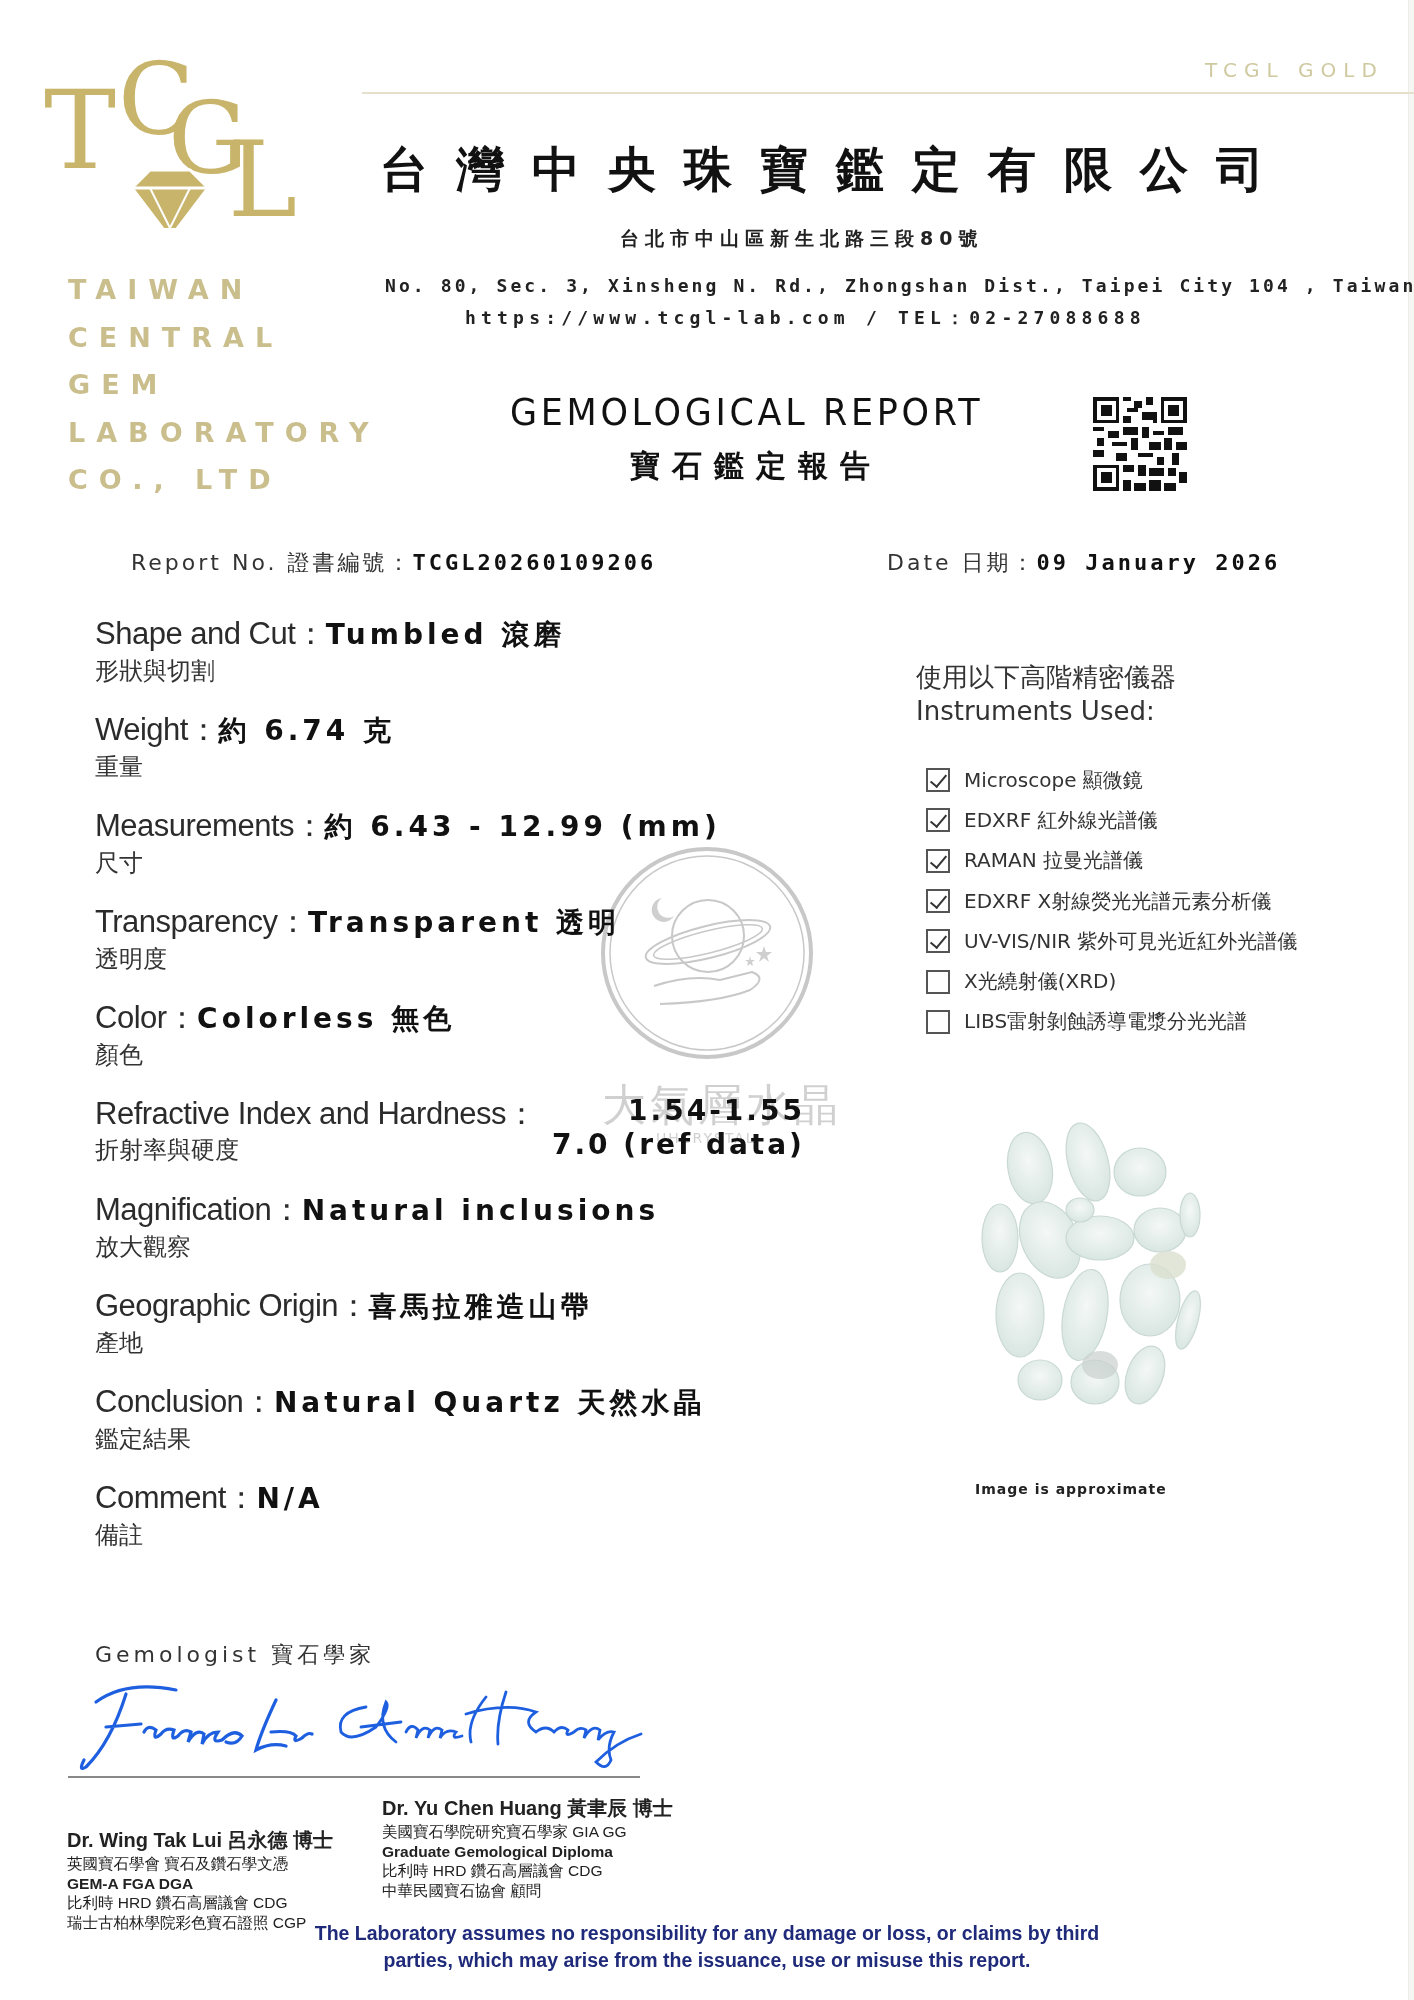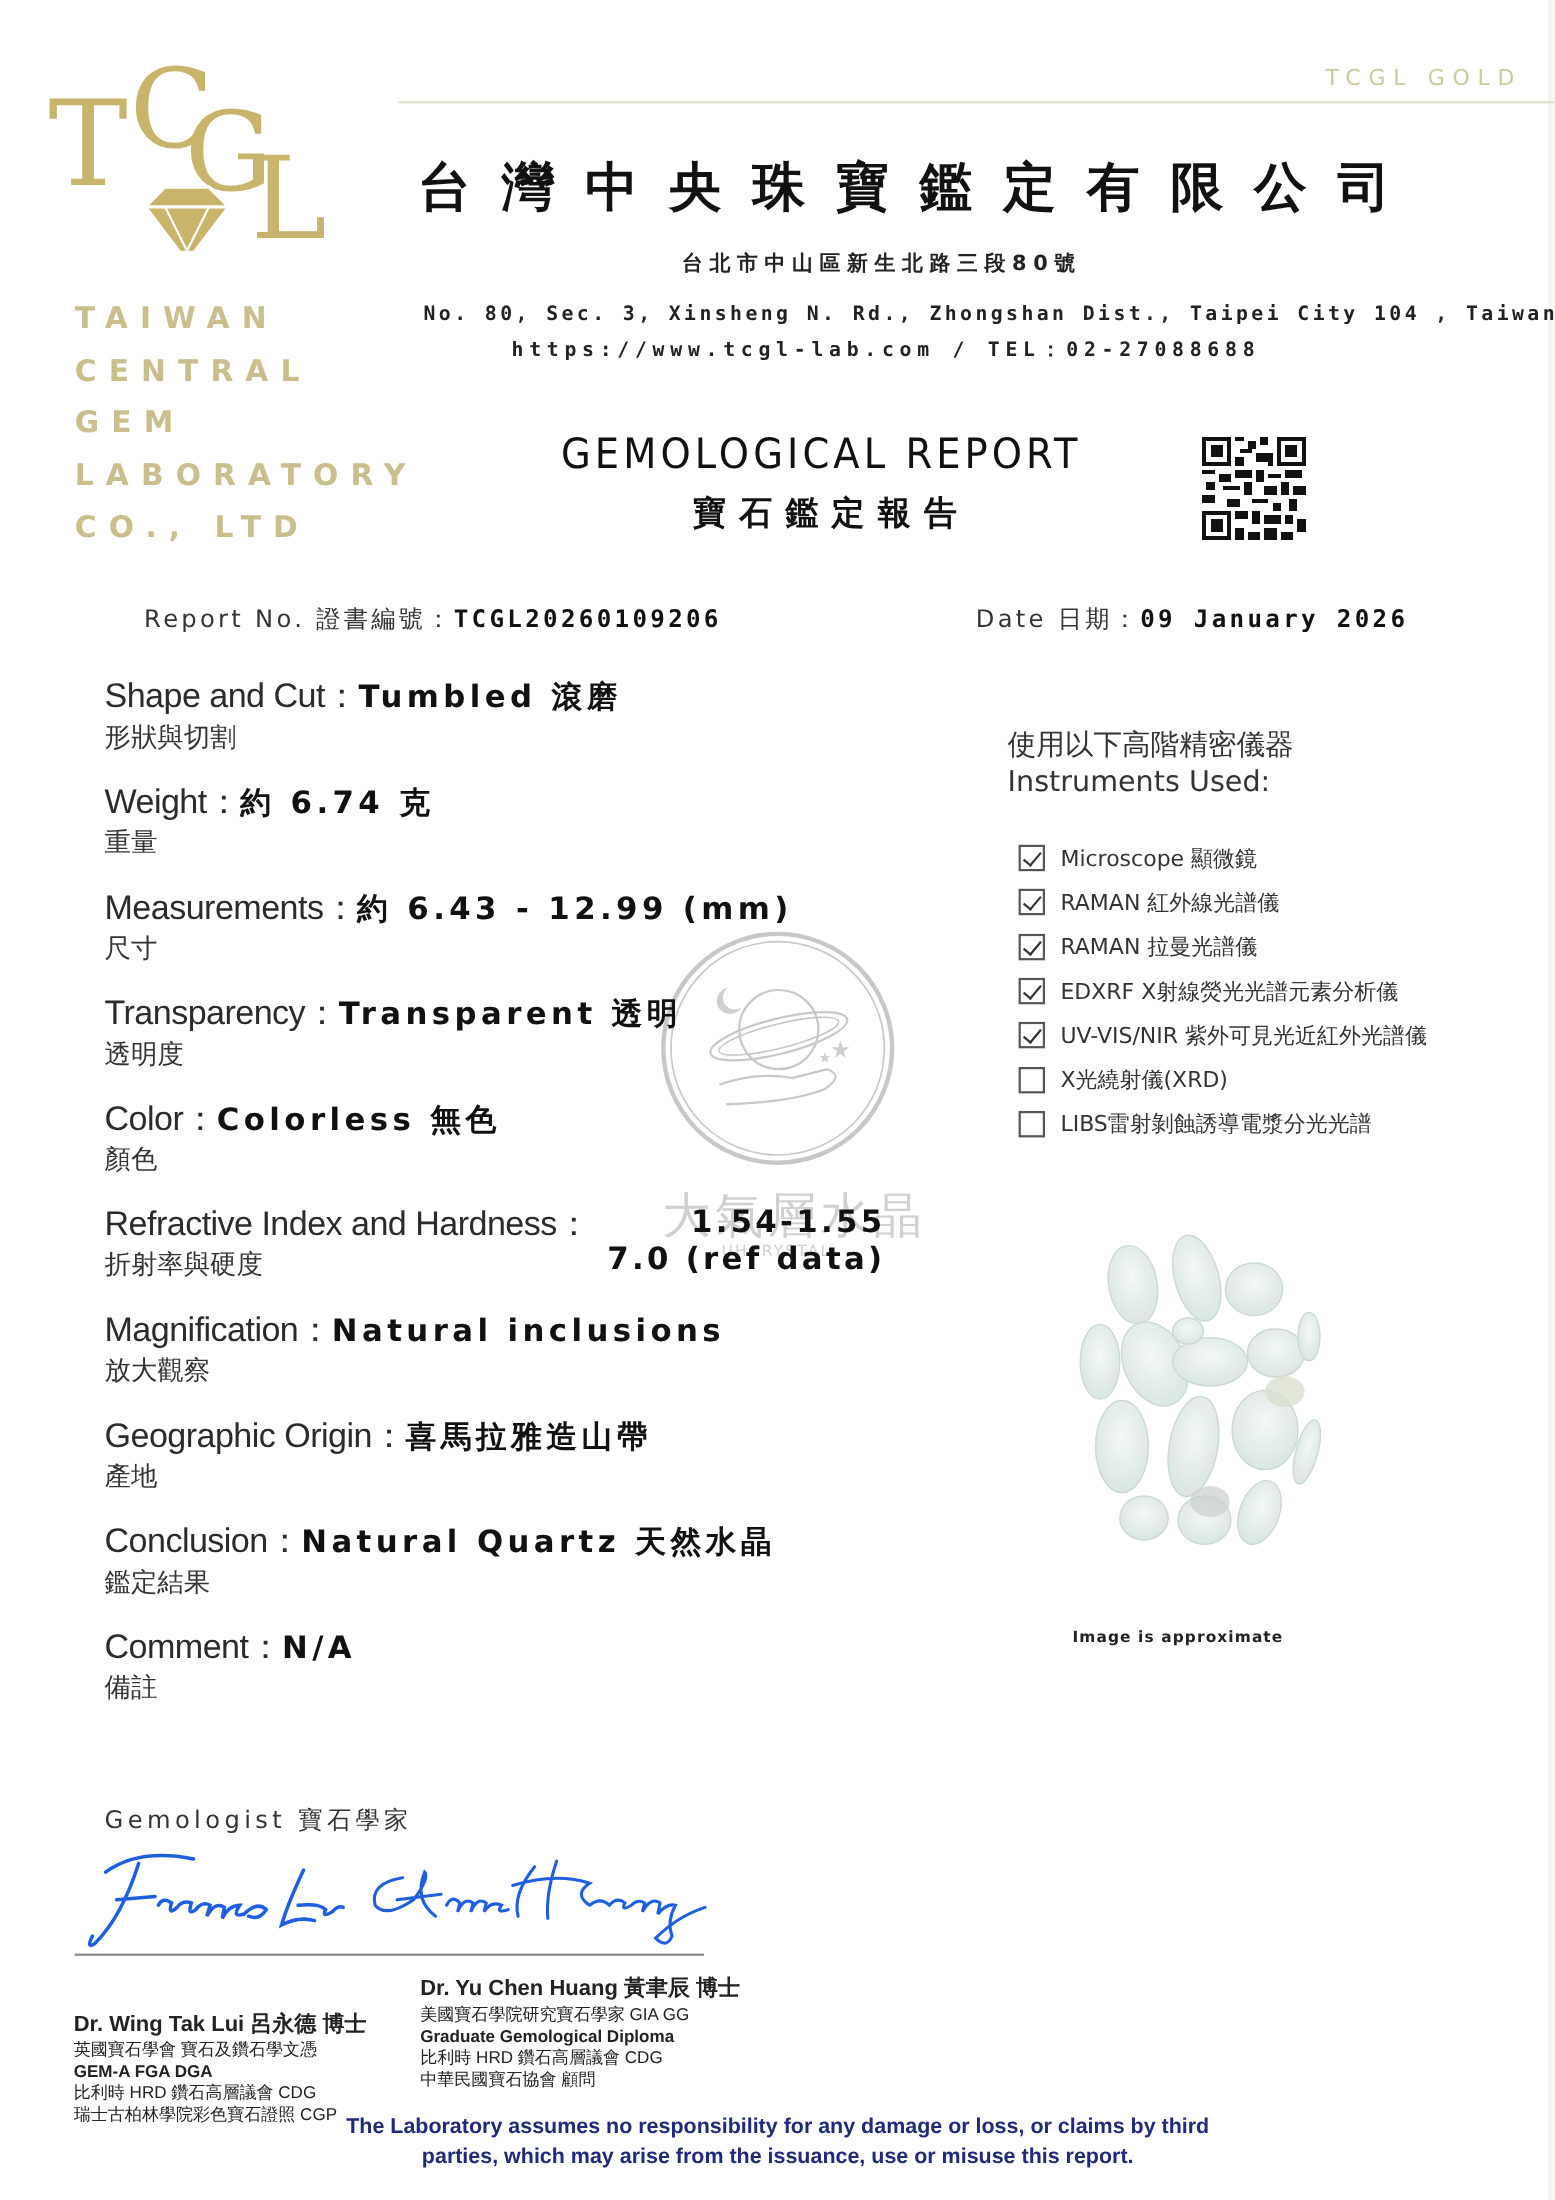--- a/index.html
+++ b/index.html
@@ -225,21 +225,21 @@
   <div>使用以下高階精密儀器</div>
   <div>Instruments Used:</div>
 </div>
 <div class="abs instr-list">
   <div class="instr-item">
       <span class="cb checked"></span>
       <span>Microscope 顯微鏡</span>
     </div>
   <div class="instr-item">
       <span class="cb checked"></span>
-      <span>RAMAN 紅外線光譜儀</span>
+      <span>EDXRF 紅外線光譜儀</span>
     </div>
   <div class="instr-item">
       <span class="cb checked"></span>
       <span>RAMAN 拉曼光譜儀</span>
     </div>
   <div class="instr-item">
       <span class="cb checked"></span>
       <span>EDXRF  X射線熒光光譜元素分析儀</span>
     </div>
   <div class="instr-item">

